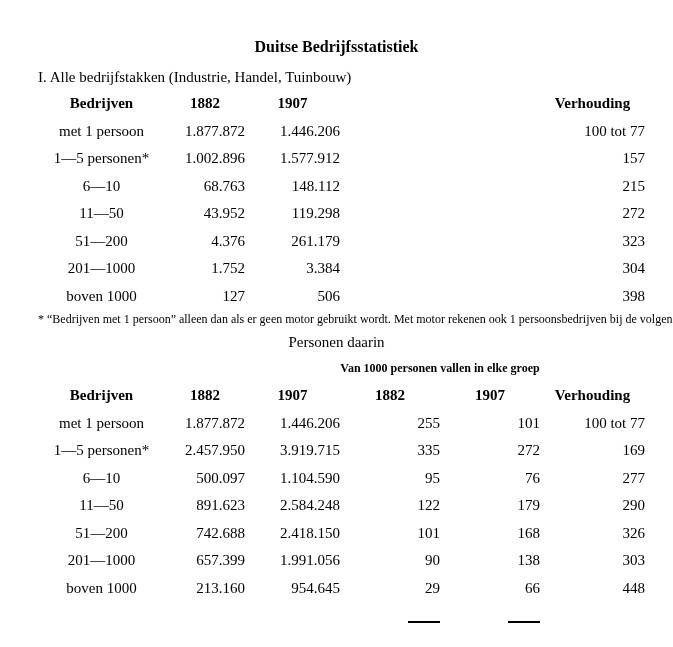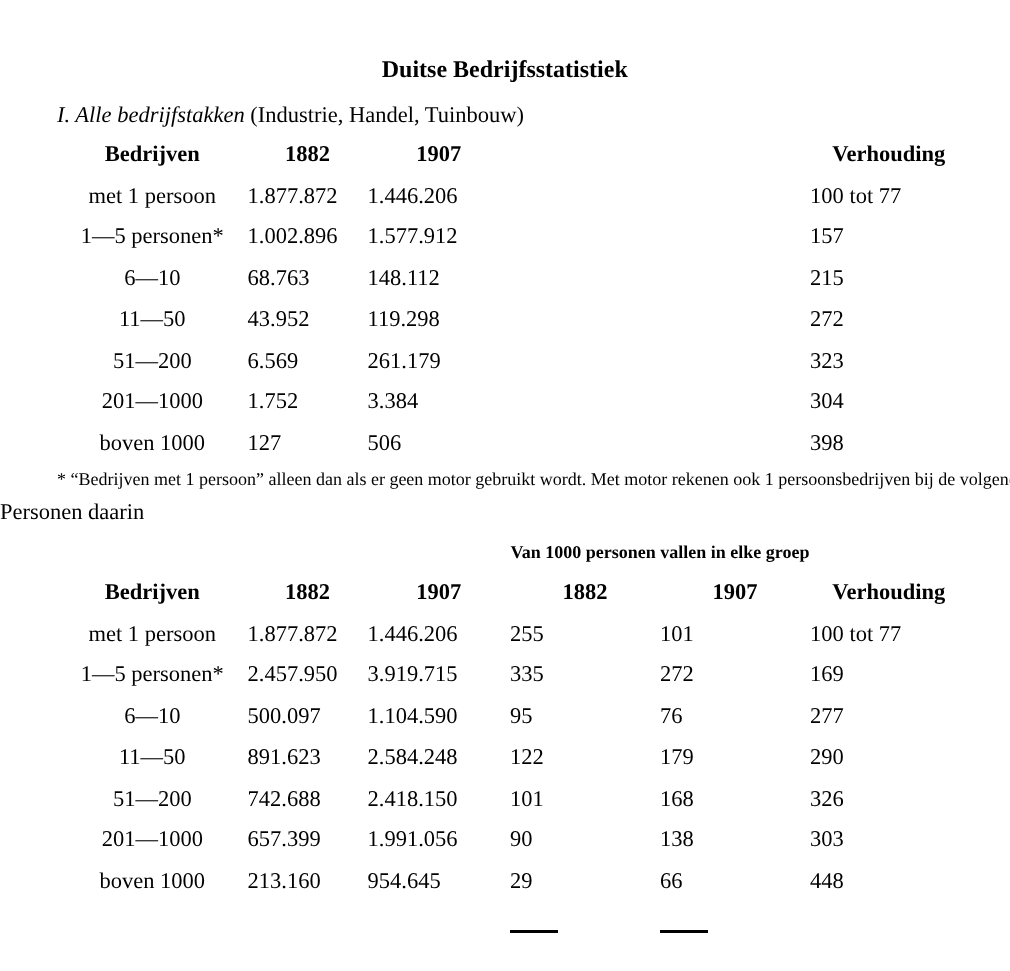--- a/index.html
+++ b/index.html
@@ -14,21 +14,21 @@
   }
   .title {
     padding-top: 38px;
     text-align: center;
     font-weight: bold;
     font-size: 16px;
   }
   .section {
     margin: 13px 0 0 38px;
   }
-  .italic { font-style: italic; }
+  .italic { }
 
   table.stats {
     border-collapse: collapse;
     table-layout: fixed;
     margin-left: 38px;
     width: 607px;
   }
   table.t1 { margin-top: 4px; }
   table.t2 { margin-top: 6px; }
   col.c1 { width: 127px; }
@@ -38,29 +38,30 @@
   col.c5 { width: 100px; }
   col.c6 { width: 105px; }
   table.stats tr { height: 27.5px; }
   table.stats th {
     font-weight: bold;
     padding: 0;
     font-size: 15px;
   }
   table.stats td { padding: 0; }
   td.lbl { text-align: center; margin-top: 28px; }
-  td.num { padding-right: 3px; }
+  td.num { text-align: right; padding-right: 3px; }
 
   .footnote {
     margin: 2px 0 0 38px;
     font-size: 12px;
     white-space: nowrap;
   }
   .personen {
     margin-top: 7px;
+    text-align: center;
   }
   .subhead {
     width: 200px;
     margin: 10px 0 0 340px;
     text-align: center;
     font-size: 12px;
     font-weight: bold;
   }
   tr.rule-row { height: 20px; }
   tr.rule-row td { vertical-align: bottom; }
@@ -125,21 +126,21 @@
   <tr>
     <td class="lbl">11—50</td>
     <td class="num">43.952</td>
     <td class="num">119.298</td>
     <td></td>
     <td></td>
     <td class="num">272</td>
   </tr>
   <tr>
     <td class="lbl">51—200</td>
-    <td class="num">6.569</td>
+    <td class="num">4.376</td>
     <td class="num">261.179</td>
     <td></td>
     <td></td>
     <td class="num">323</td>
   </tr>
   <tr>
     <td class="lbl">201—1000</td>
     <td class="num">1.752</td>
     <td class="num">3.384</td>
     <td></td>

